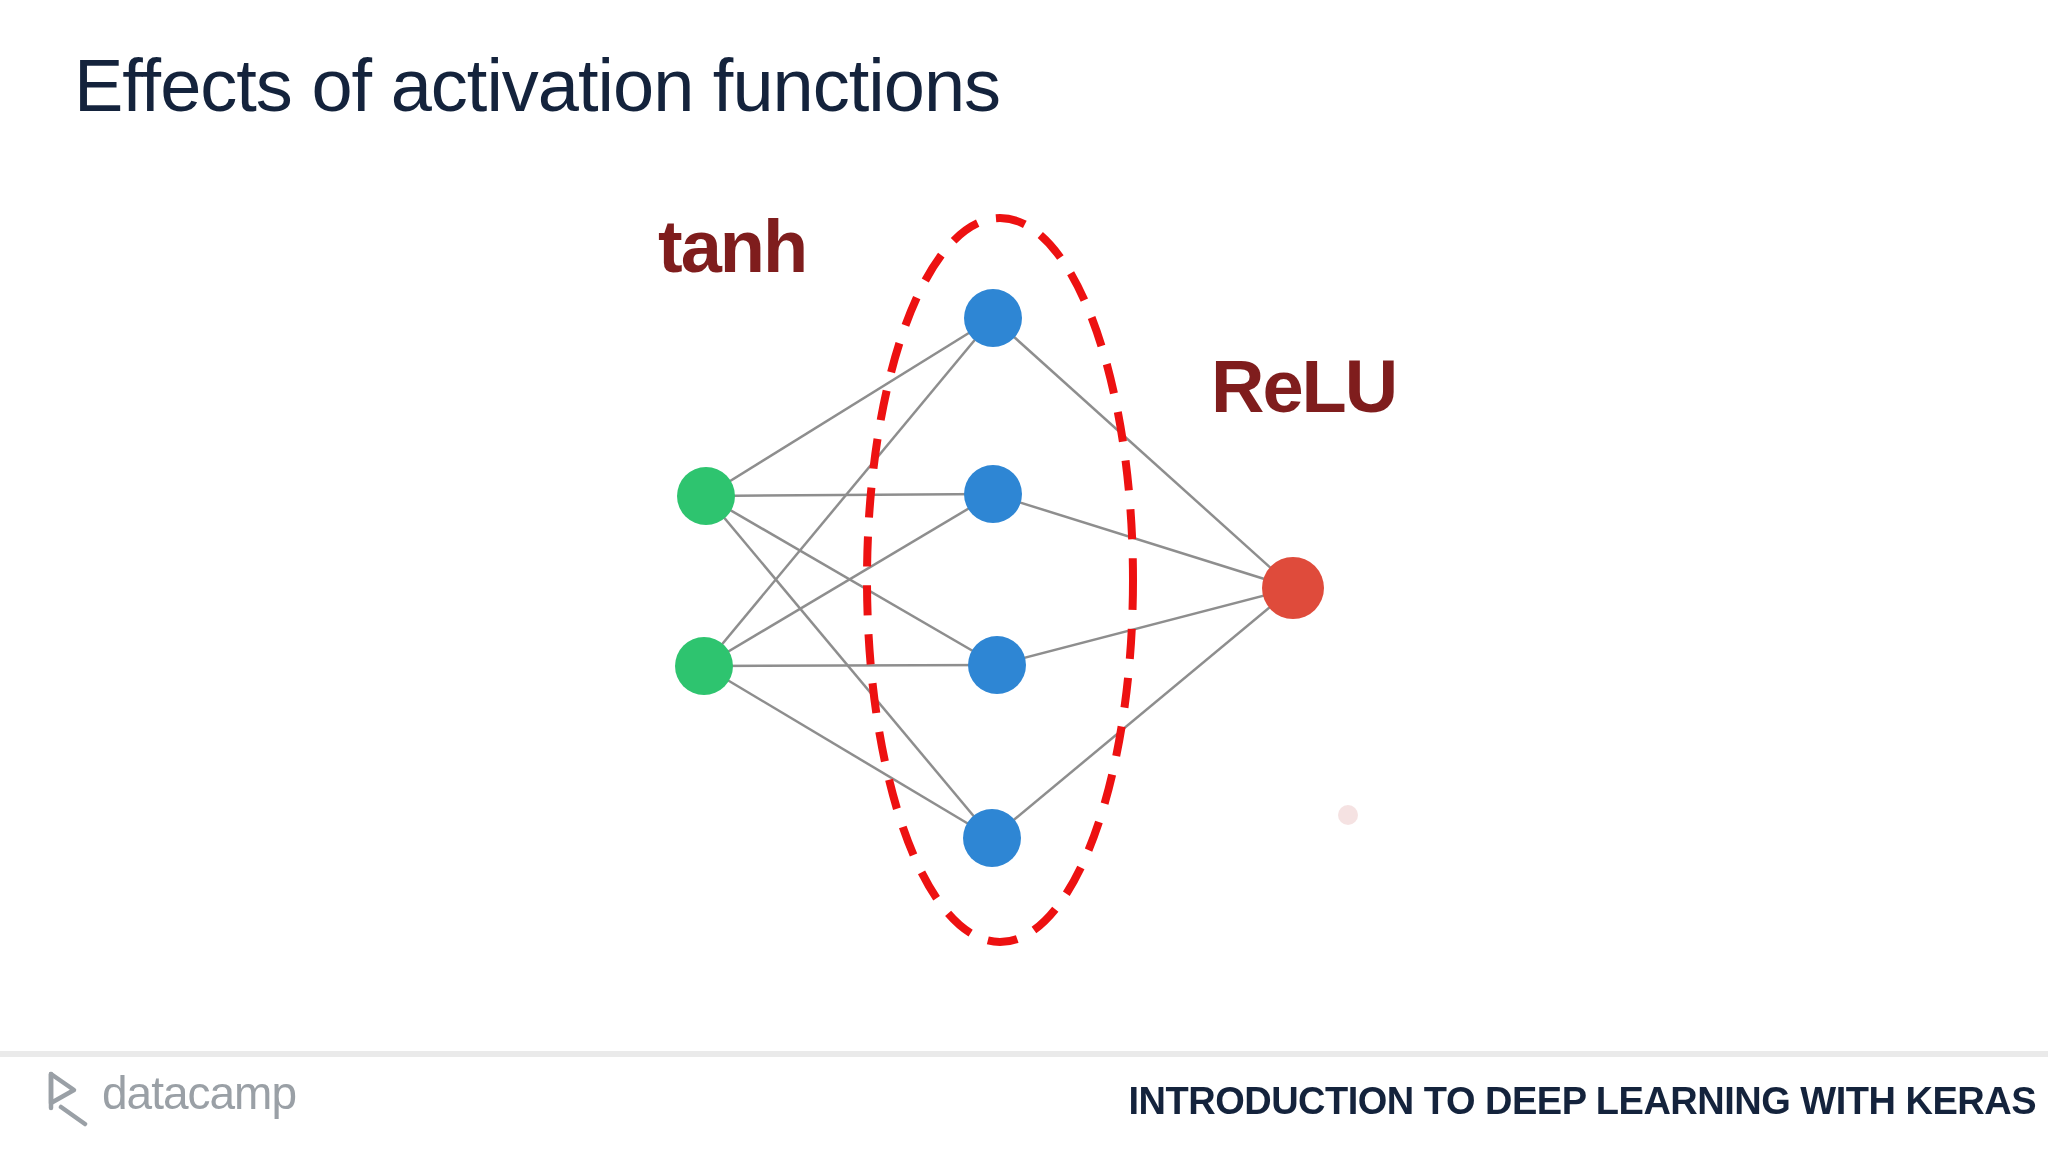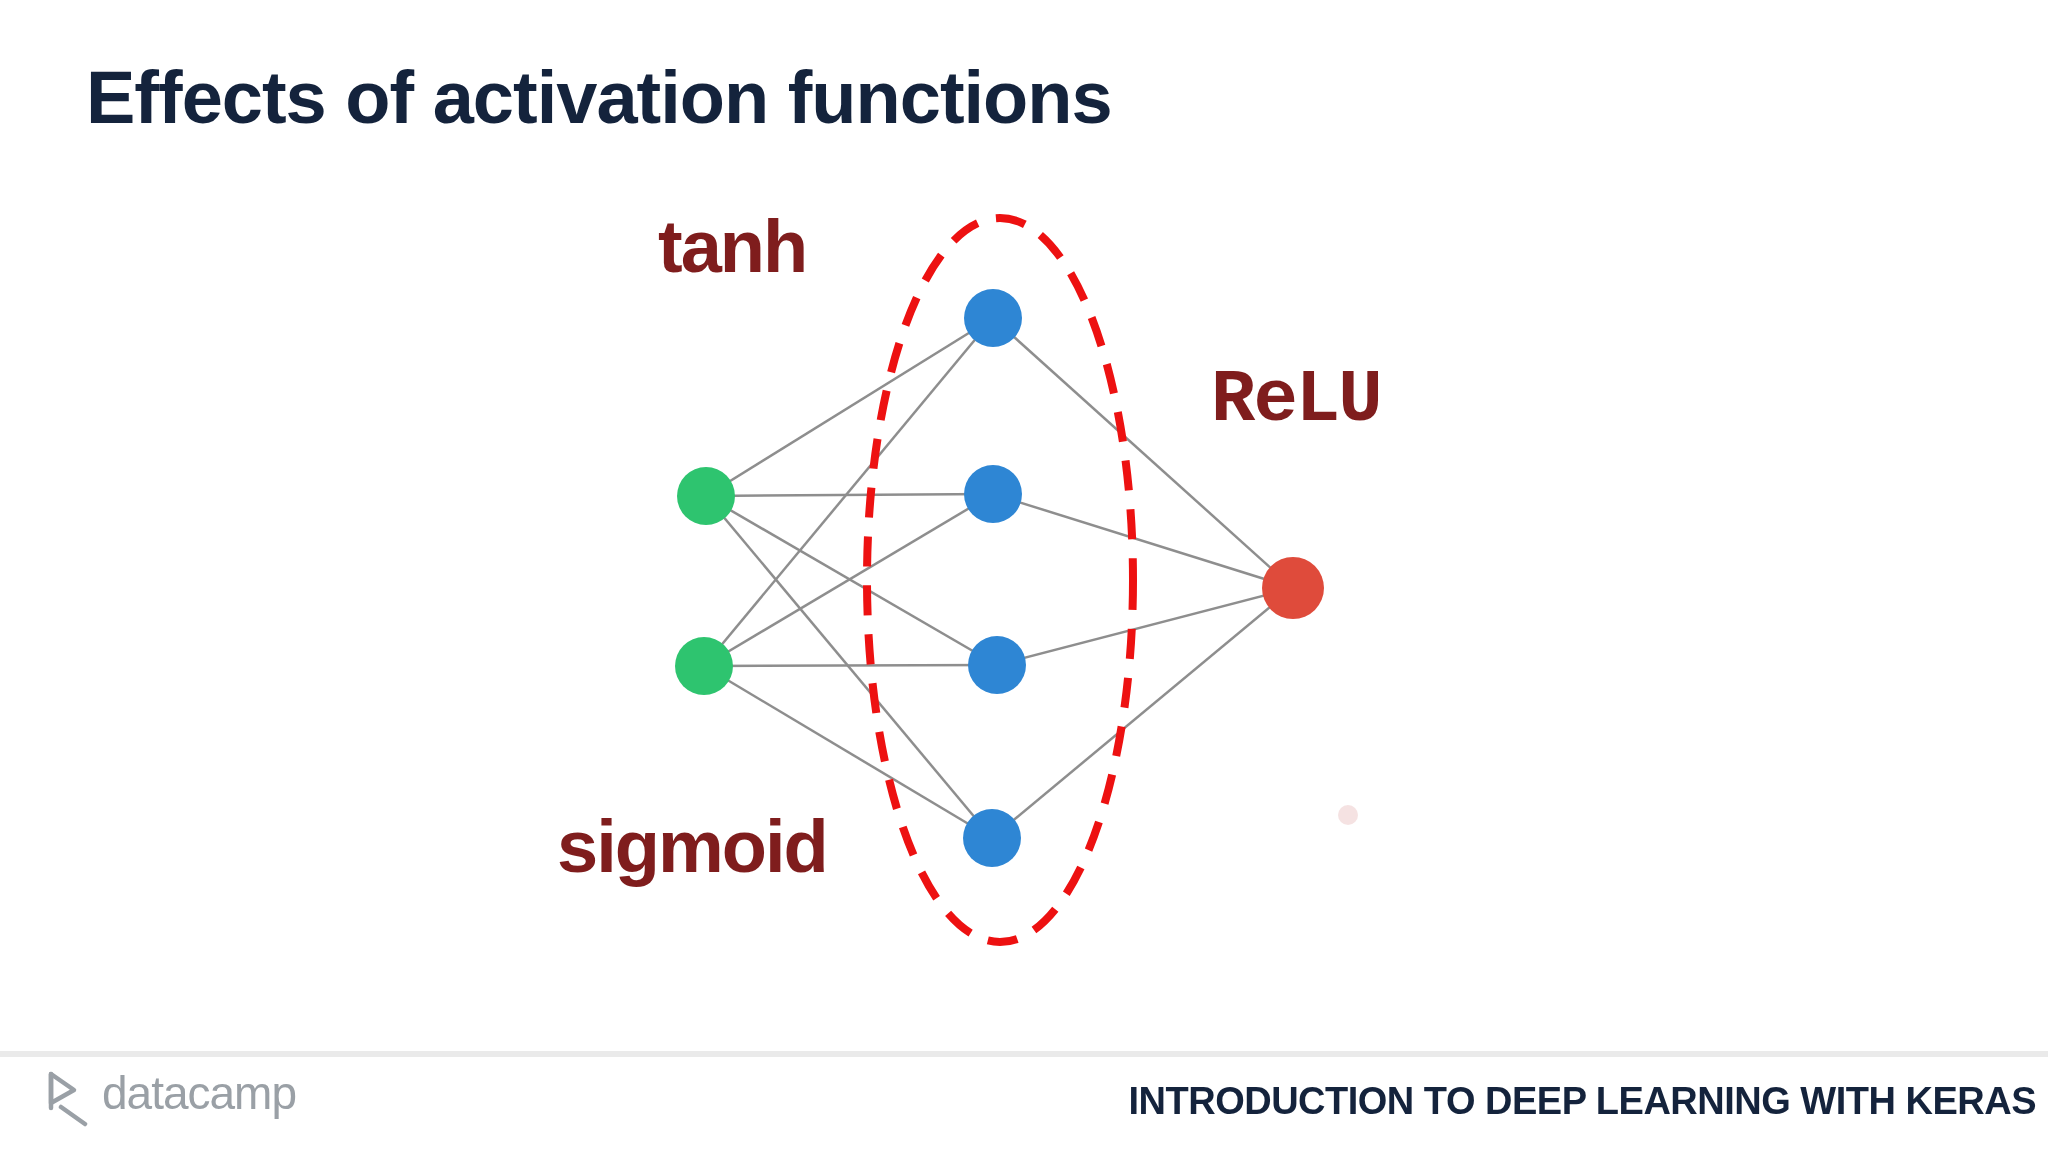--- a/index.html
+++ b/index.html
@@ -3,35 +3,35 @@
 <meta charset="utf-8">
 <style>
   html, body { margin: 0; padding: 0; background: #ffffff; }
   body {
     width: 2048px; height: 1154px; overflow: hidden; position: relative;
     font-family: "Liberation Sans", sans-serif;
   }
   .slide { position: absolute; inset: 0; background: #ffffff; }
 
   .title {
-    position: absolute; left: 70px; top: 45px; margin: 16px;
-    font-size: 74px; font-weight: 700; letter-spacing: -1px;
+    position: absolute; left: 70px; top: 45px; margin: 4px;
+    font-size: 74px; font-weight: 400; letter-spacing: -1px;
     line-height: 1; color: #14233C;
   }
 
   .net-svg { position: absolute; left: 0; top: 0; width: 2048px; height: 1154px; }
   .edge { stroke: #8E8E8E; stroke-width: 2.5; }
 
   .act-label {
     position: absolute; line-height: 1; margin: 0;
     font-size: 74px; font-weight: 700; letter-spacing: -2px;
     color: #7f1d1d; white-space: nowrap;
   }
   .lbl-tanh      { left: 658px;  top: 210px; }
-  .lbl-relu      { left: 1211px; top: 363px; font-family: Liberation Mono, monospace; }
+  .lbl-relu      { left: 1211px; top: 350px; }
   .lbl-sigmoid   { left: 557px;  top: 810px; }
   .lbl-leakyrelu { left: 1143px; top: 835px; letter-spacing: -3px; }
 
   .footer-divider {
     position: absolute; left: 0; top: 1051px; width: 2048px; height: 6px;
     background: #EAEAEA;
   }
   .footer-left {
     position: absolute; left: 44px; top: 1070px; height: 62px;
     display: flex; align-items: flex-start; gap: 14px;
@@ -79,21 +79,20 @@
     <circle cx="993" cy="318" r="29" fill="#2E86D4"></circle>
     <circle cx="993" cy="494" r="29" fill="#2E86D4"></circle>
     <circle cx="997" cy="665" r="29" fill="#2E86D4"></circle>
     <circle cx="992" cy="838" r="29" fill="#2E86D4"></circle>
 
     <circle cx="1293" cy="588" r="31" fill="#DF4B3B"></circle>
   </svg>
 
   <div class="act-label lbl-tanh">tanh</div>
   <div class="act-label lbl-relu">ReLU</div>
-  <div class="act-label lbl-sigmoid">sigmoid</div>
 
   <div class="footer-divider"></div>
 
   <div class="footer-left">
     <svg width="44" height="58" viewBox="0 0 44 58">
       <g fill="none" stroke="#9AA0A6" stroke-width="4.5" stroke-linejoin="round" stroke-linecap="round">
         <path d="M7 4 L30 20 L7 33 Z"></path>
         <path d="M7 4 V 38"></path>
         <path d="M17 37 L41 54"></path>
       </g>

